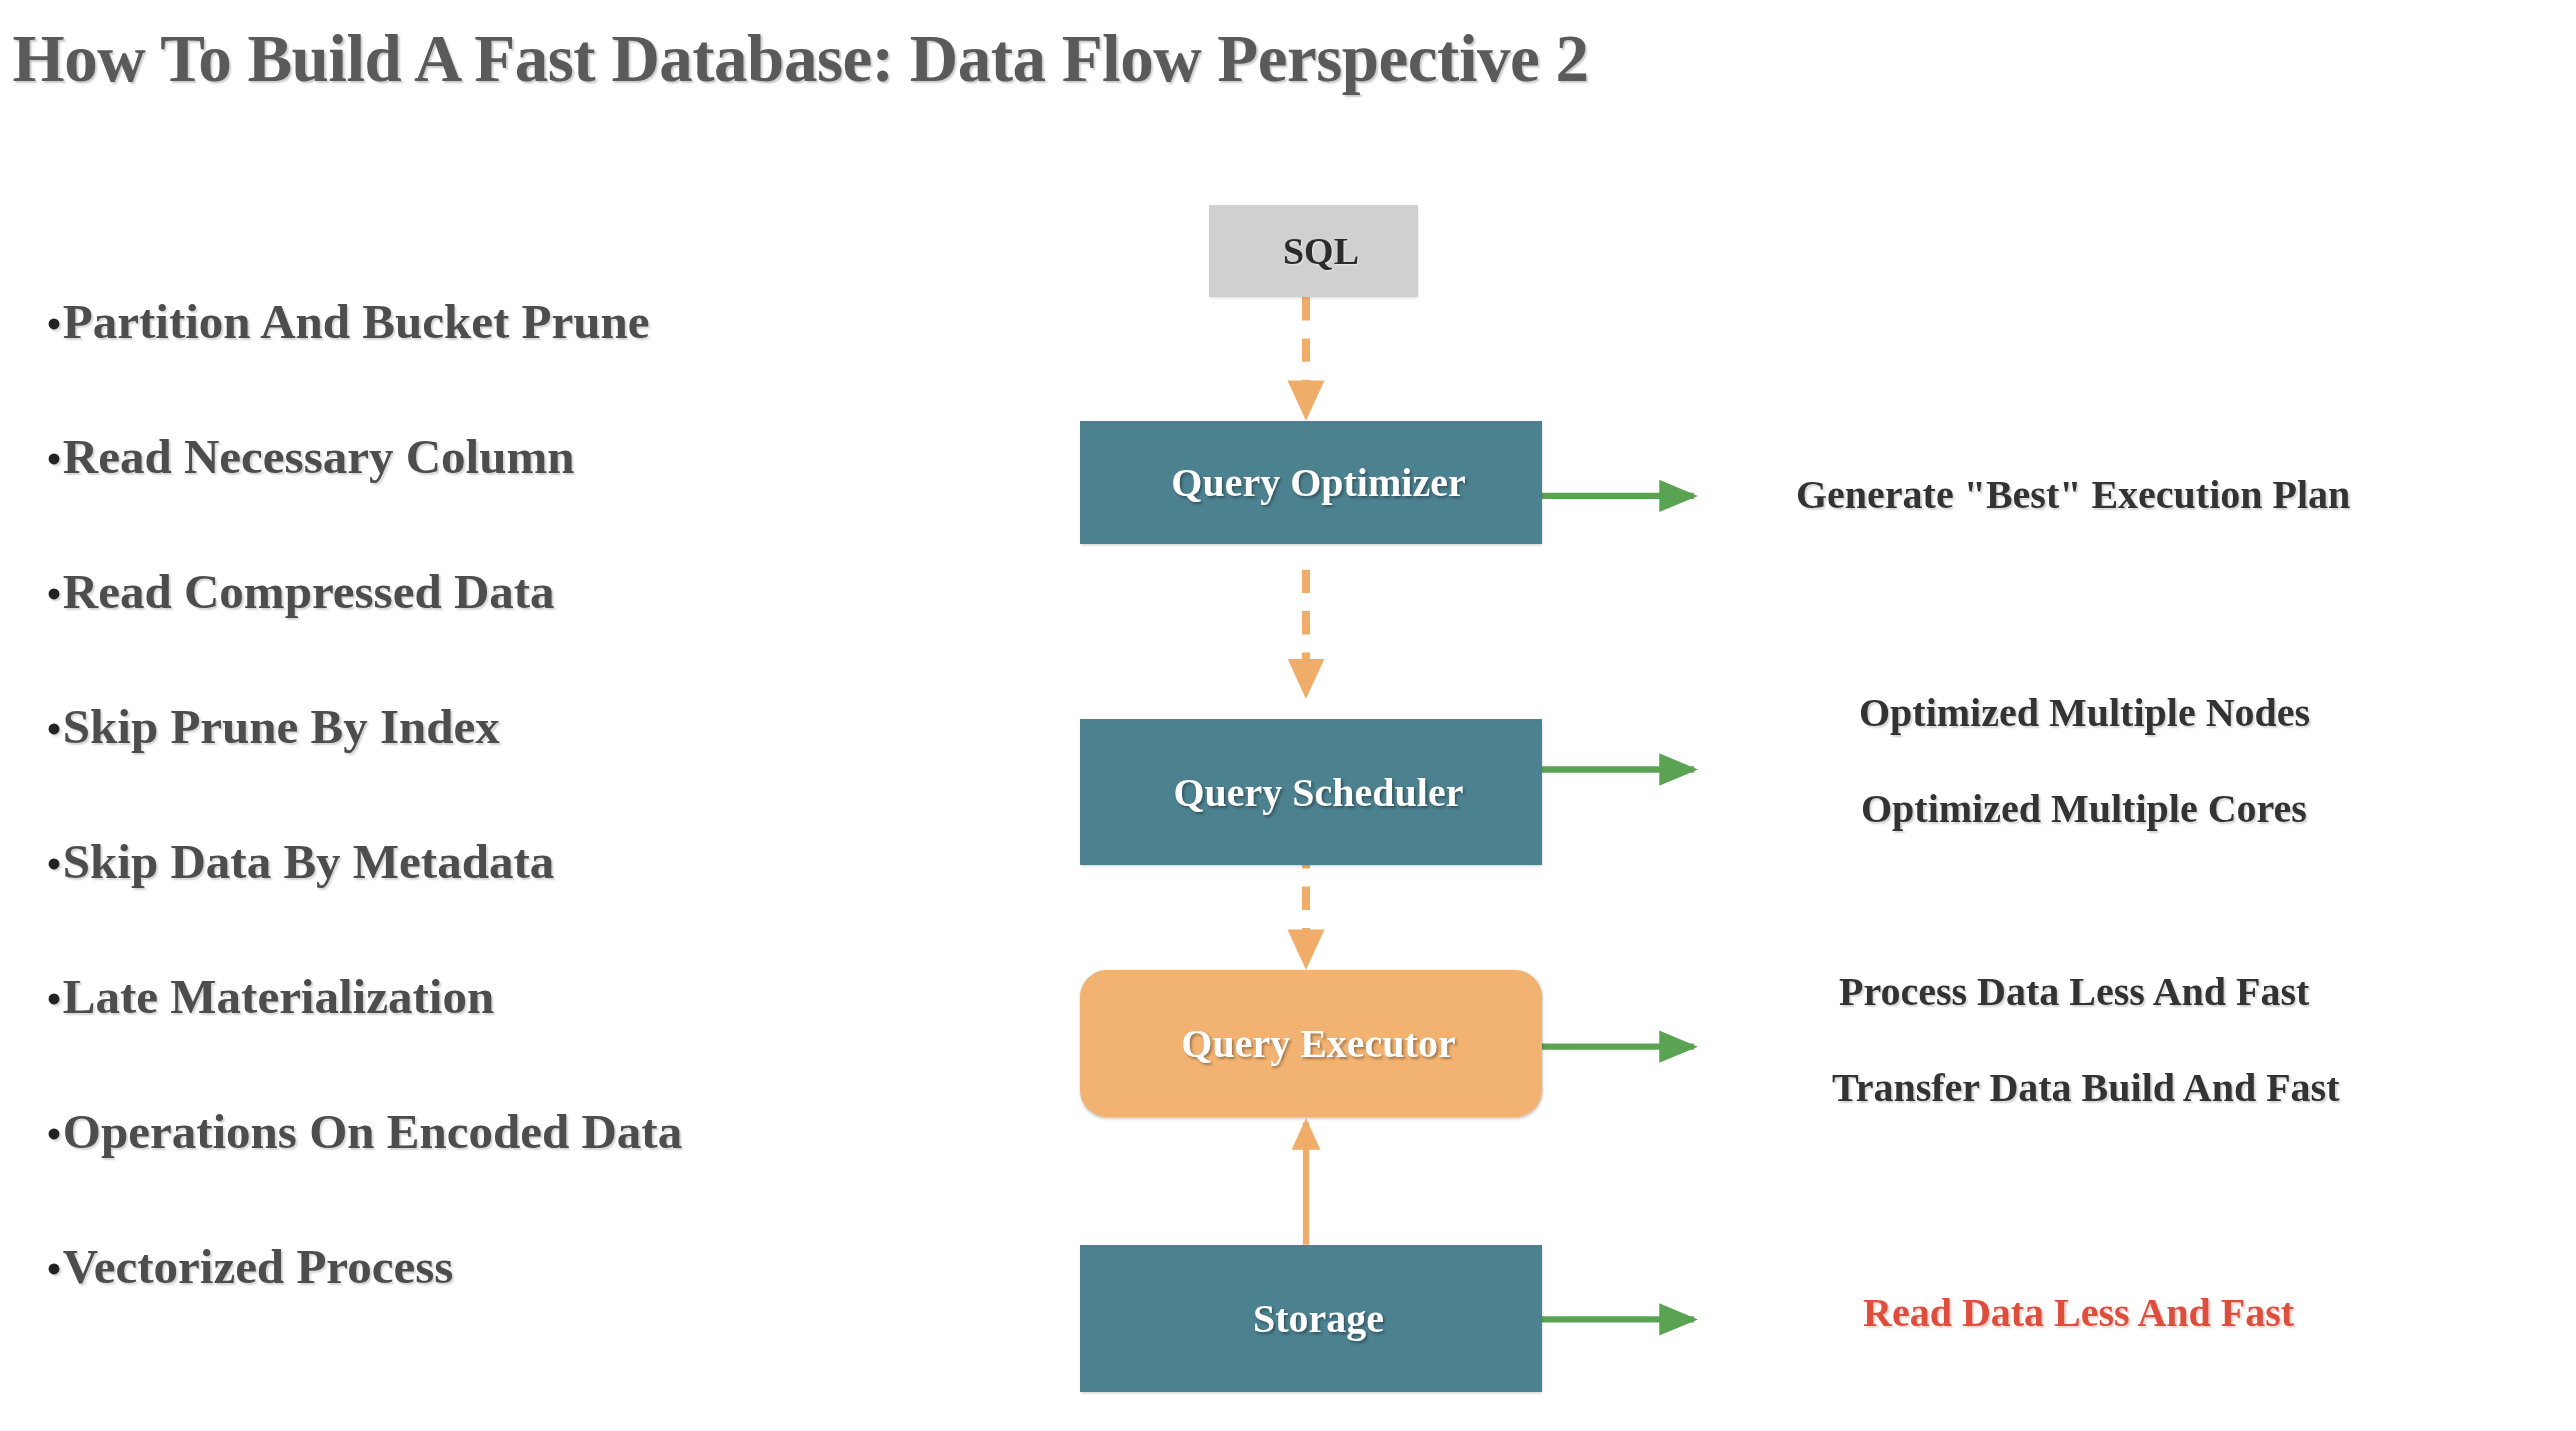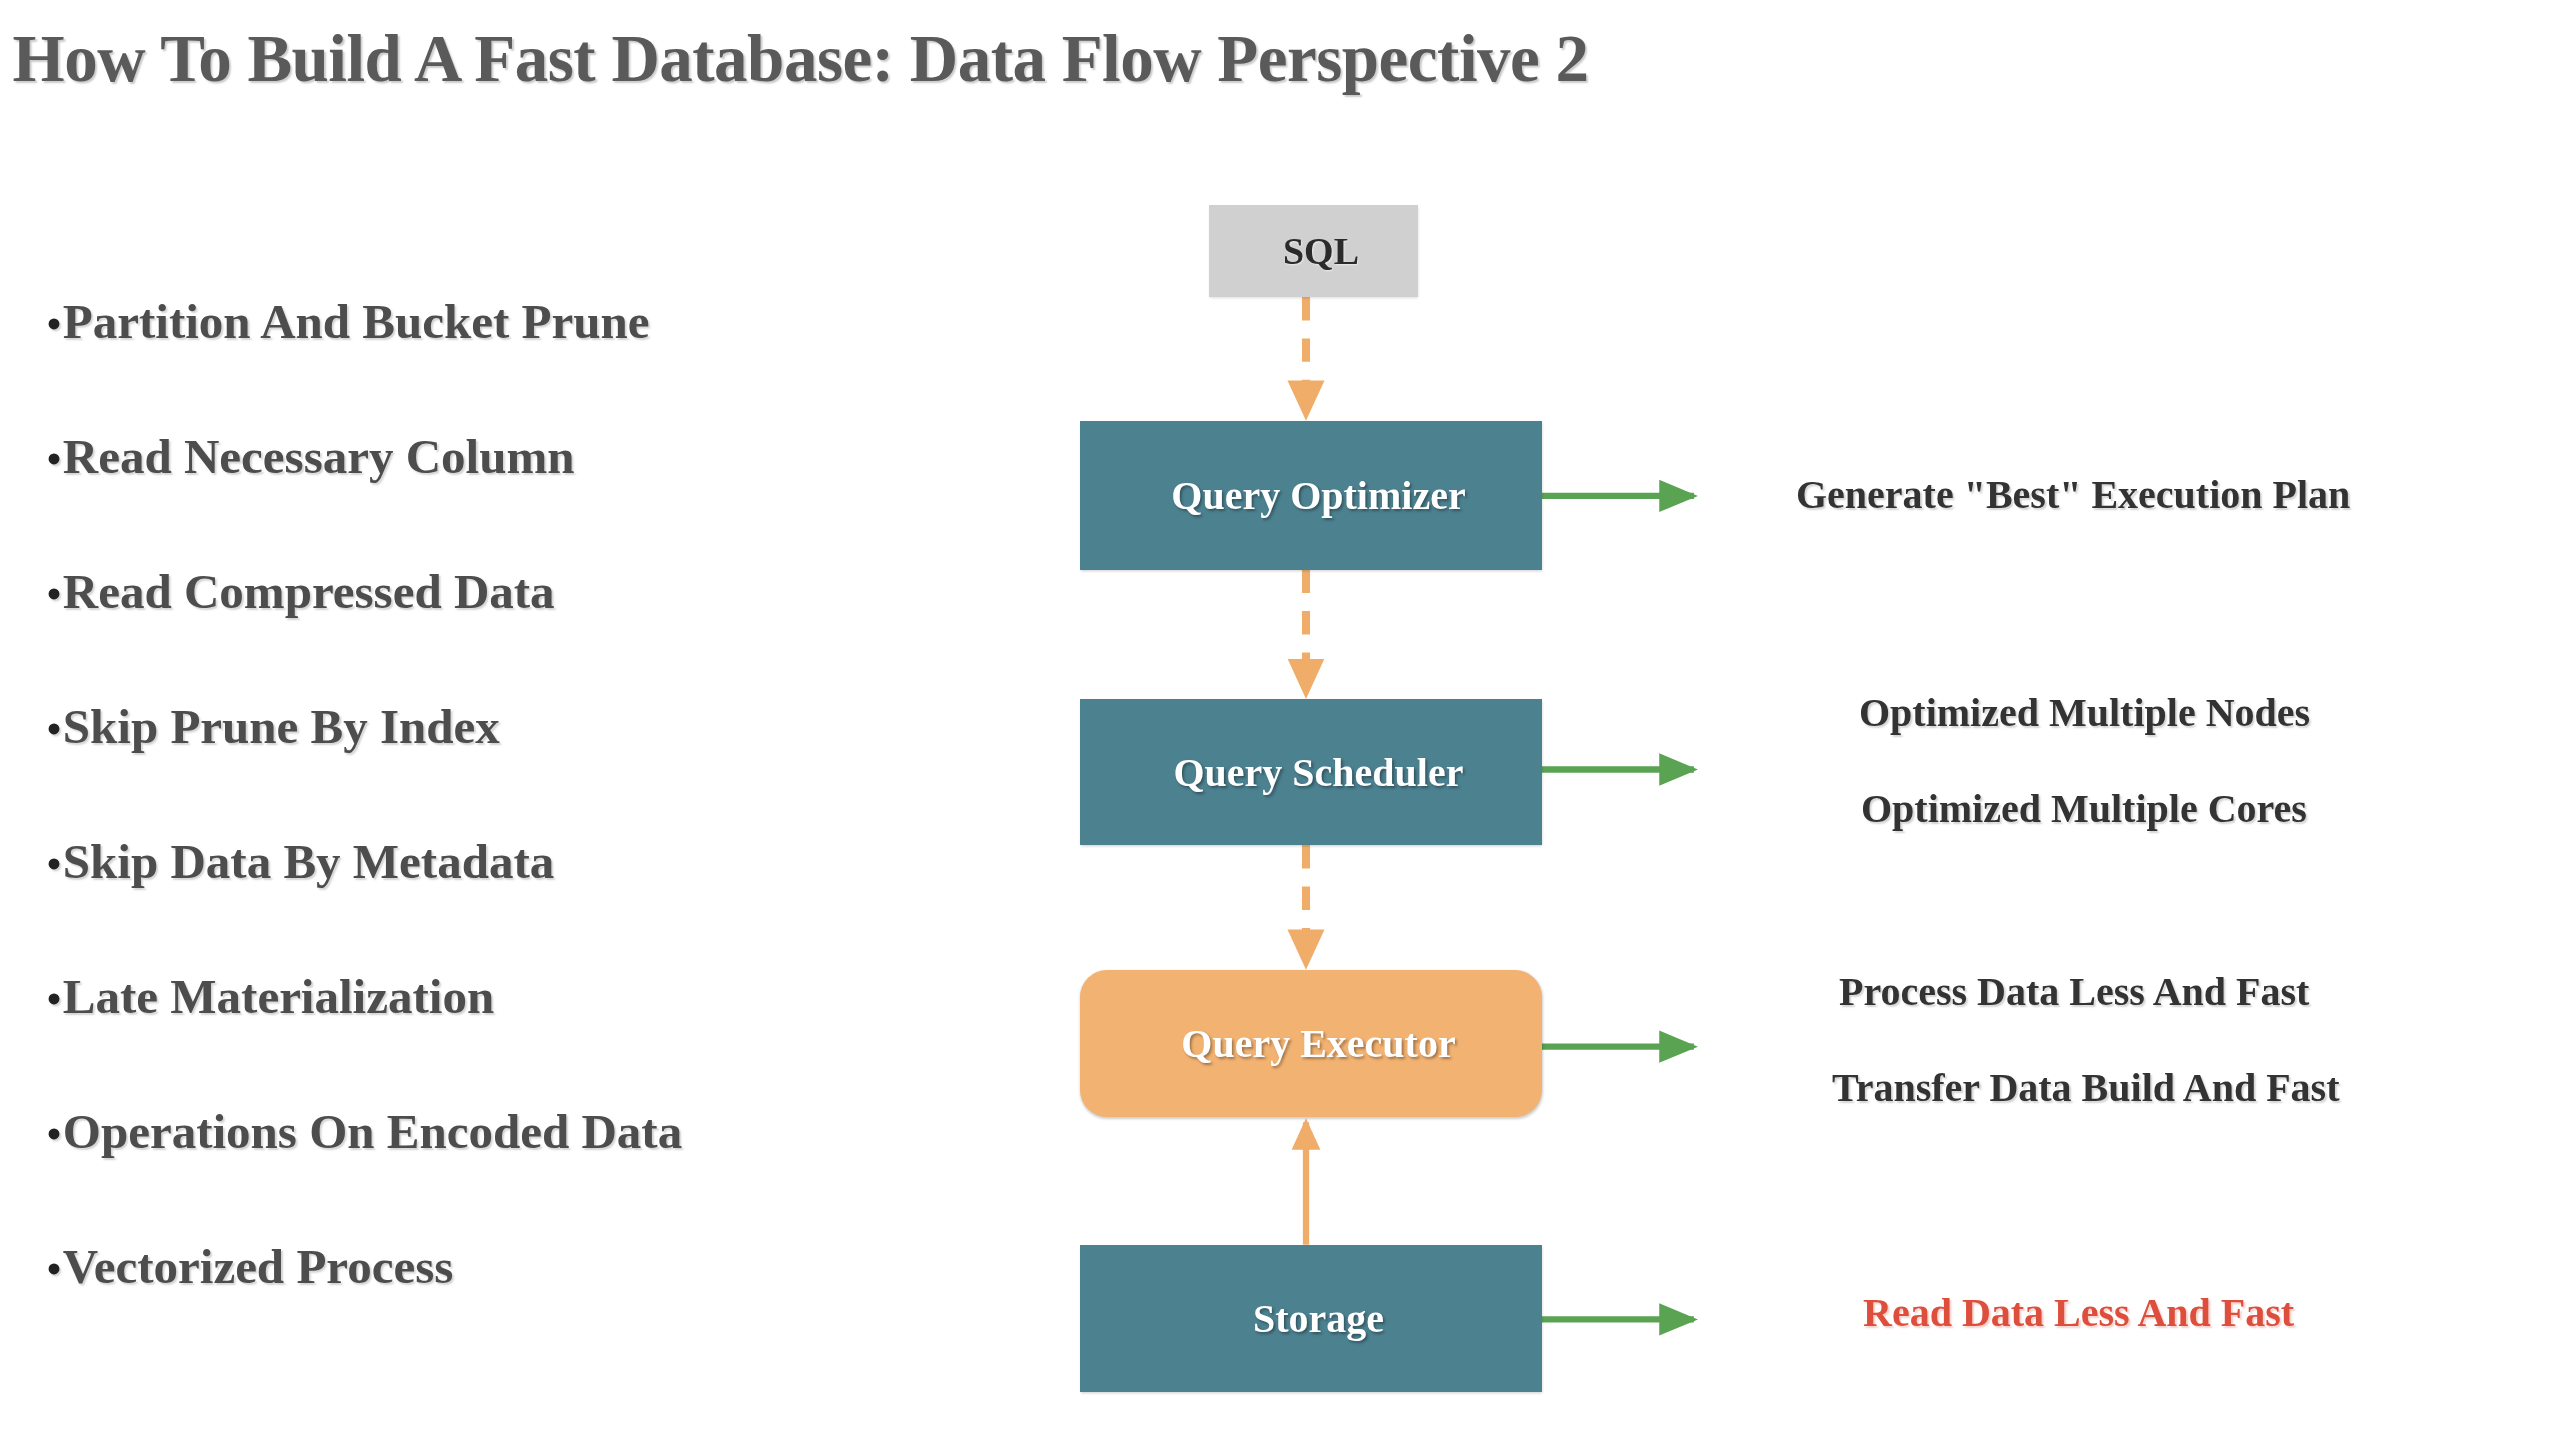--- a/index.html
+++ b/index.html
@@ -36,22 +36,22 @@
     text-shadow:1.8px 1.8px 2.7px rgba(0,0,0,.35);
     box-shadow:0.9px 1.8px 2.7px rgba(0,0,0,.20);
     padding-left:15px;
   }
   #node-sql{
     left:1209px;top:205px;width:194px;height:92px;
     background:#d0d0d0;color:#2b2b2b;font-size:38px;
     text-shadow:0.9px 0.9px 1.8px rgba(255,255,255,.6);
     box-shadow:0.9px 1.8px 2.7px rgba(0,0,0,.14);
   }
-  #node-optimizer{left:1080px;top:421px;width:447px;height:149px;background:#4c8190;font-size:40px;}
-  #node-scheduler{left:1080px;top:699px;width:447px;height:146px;background:#4c8190;font-size:40px;}
+  #node-optimizer{left:1080px;top:421px;width:447px;height:123px;background:#4c8190;font-size:40px;}
+  #node-scheduler{left:1080px;top:719px;width:447px;height:146px;background:#4c8190;font-size:40px;}
   #node-executor {left:1080px;top:970px;width:447px;height:147px;background:#f2b271;font-size:40px;border-radius:27px;}
   #node-storage  {left:1080px;top:1245px;width:447px;height:147px;background:#4c8190;font-size:40px;}
 
   
   #flow-svg{position:absolute;left:0;top:0;width:2576px;height:1431px;pointer-events:none;}
 
   
   .rlabel{
     position:absolute;
     font-size:40px;font-weight:bold;color:#333333;

